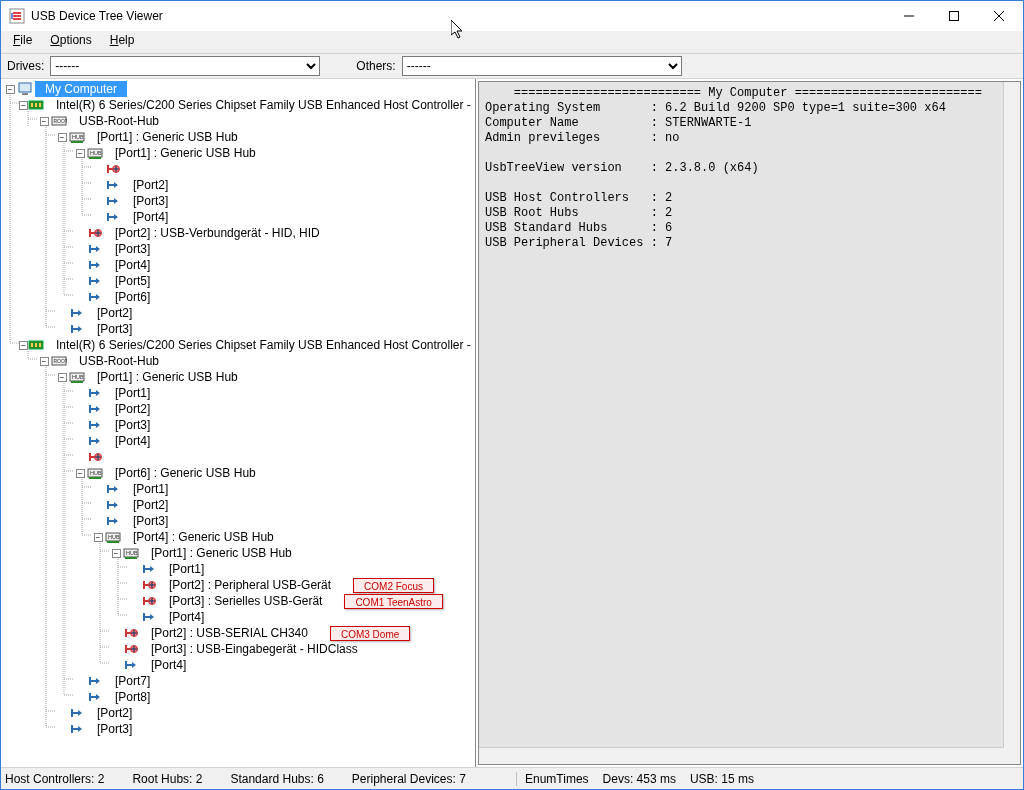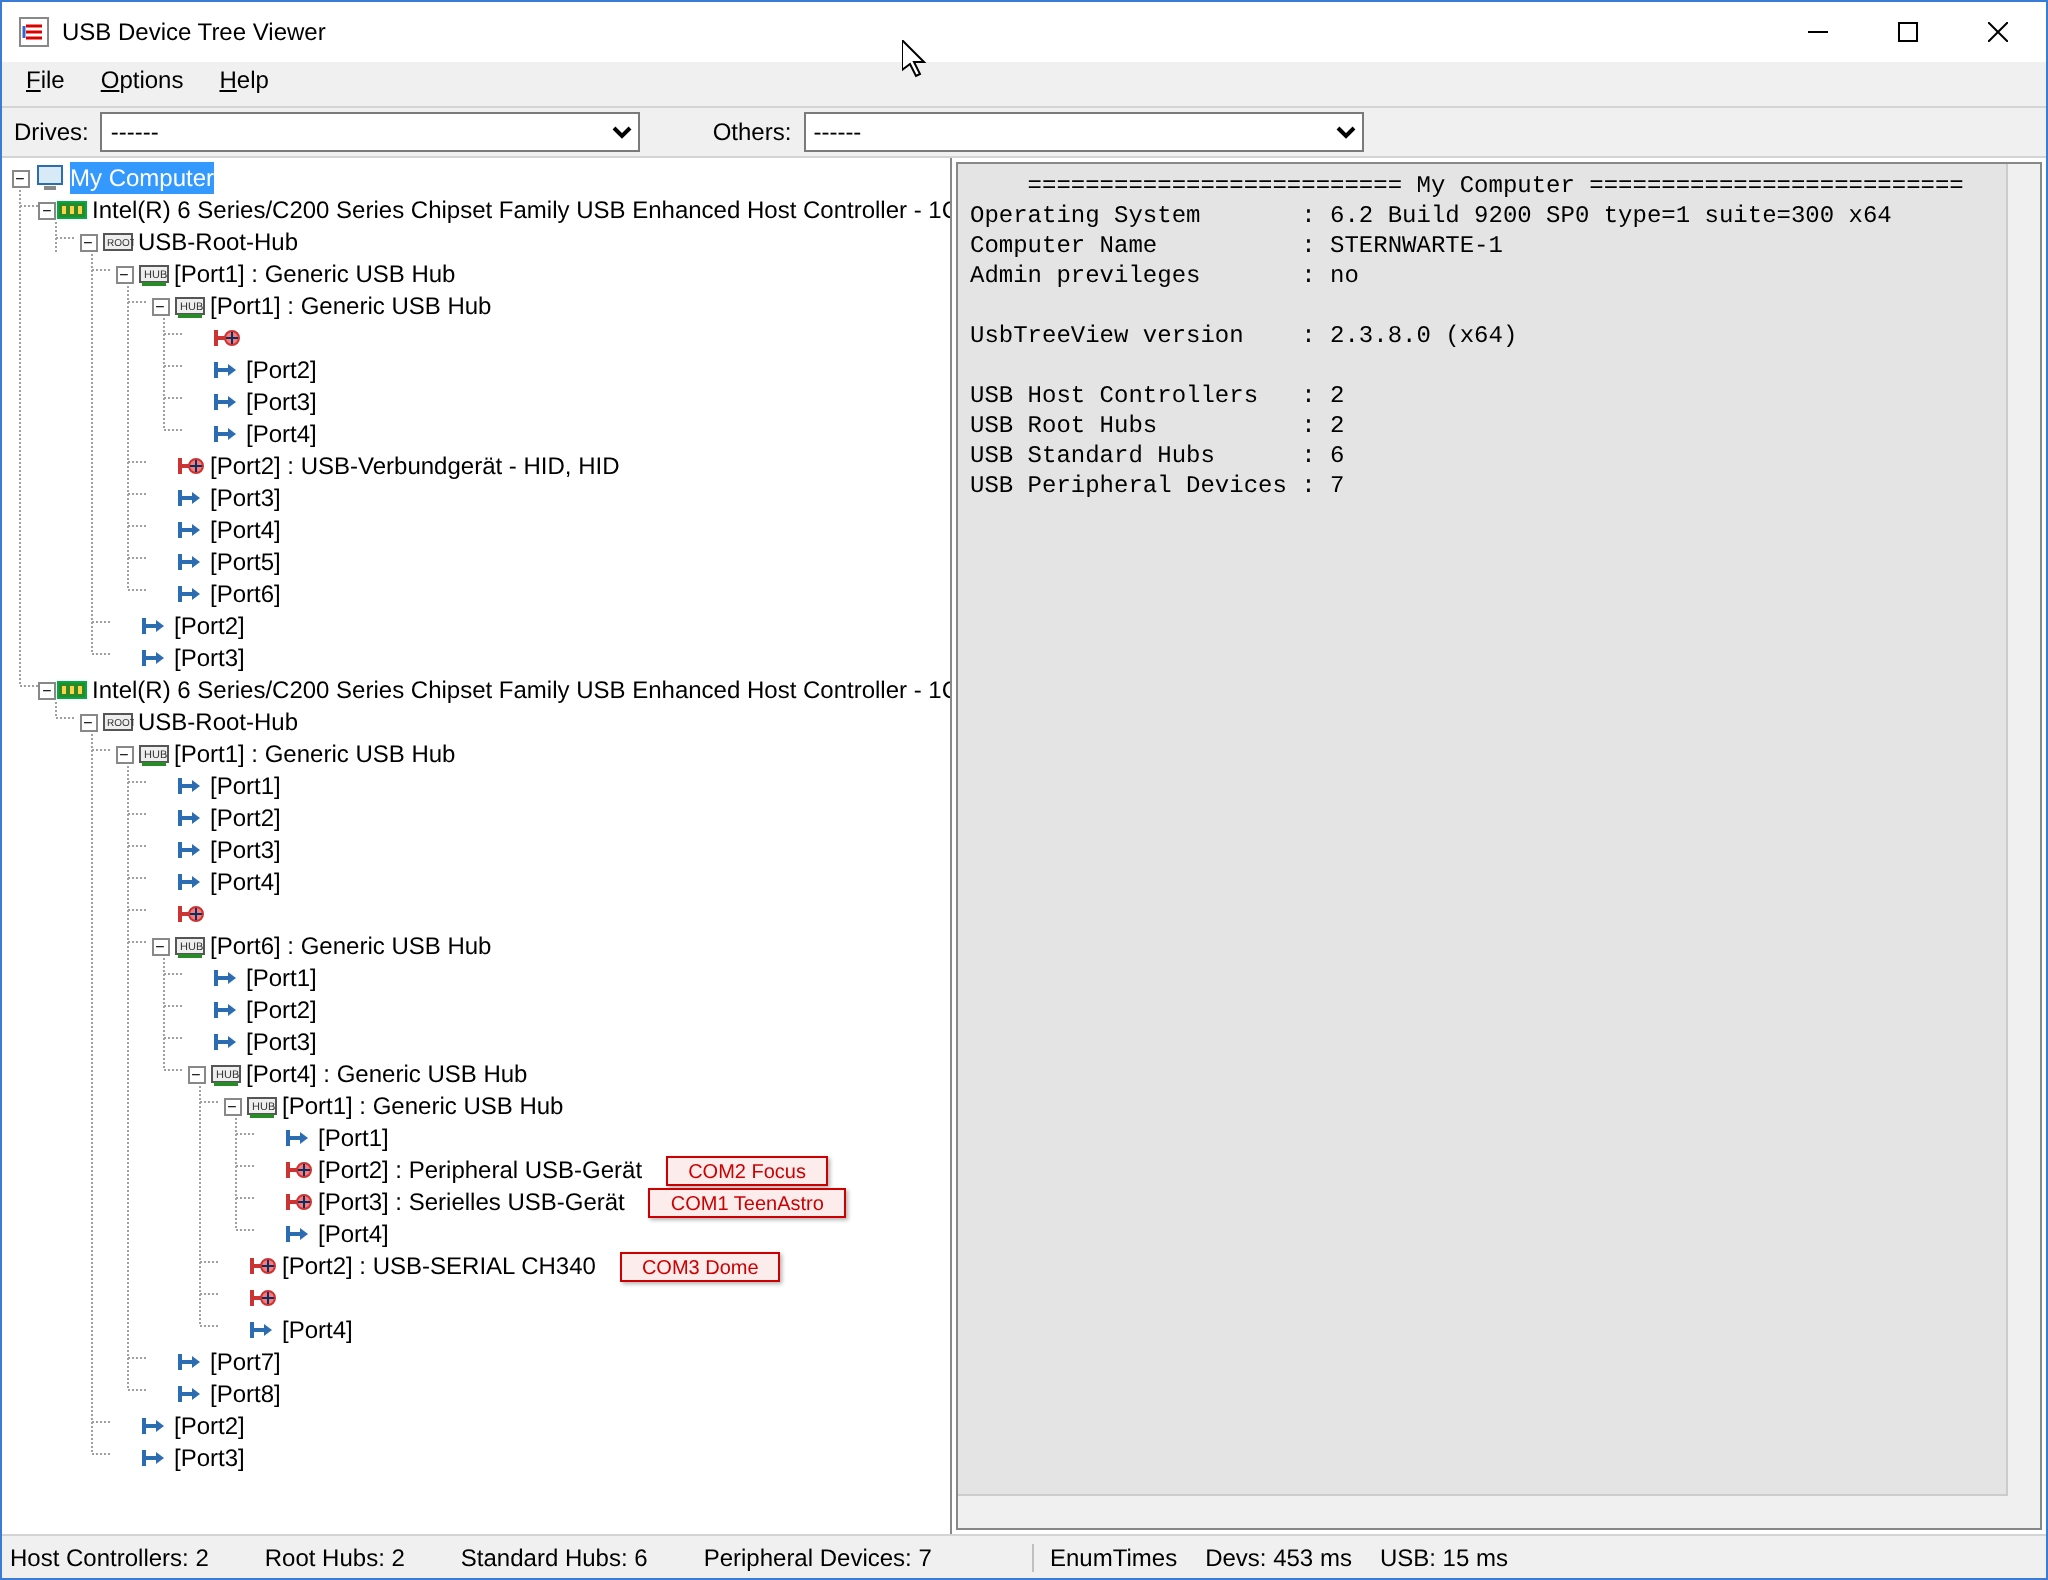--- a/index.html
+++ b/index.html
@@ -22,21 +22,21 @@
 .statusbar { height: 22px; background: #f0f0f0; border-top: 1px solid #d4d4d4; display: flex; align-items: center; font-size: 12px; }
 .statusbar .s-left { width: 515px; padding-left: 4px; display: flex; gap: 28px; }
 .statusbar .s-right { flex: 1; padding-left: 8px; display: flex; gap: 14px; border-left: 1px solid #c0c0c0; }
 .tree { font-size: 12px; line-height: 16px; }
 .tree-row { display: flex; align-items: center; height: 16px; white-space: nowrap; padding-right: 8px; }
 .tree-indent { display: inline-block; text-align: center; color: #888; position: relative; }
 .toggle { width: 14px; height: 14px; display: inline-flex; align-items: center; justify-content: center; cursor: pointer; }
 .toggle-box { width: 9px; height: 9px; border: 1px solid #888; font-size: 8px; line-height: 7px; text-align: center; background: #fff; color: #000; }
 .ticon { width: 16px; height: 16px; display: inline-flex; align-items: center; justify-content: center; margin-right: 2px; }
 .ticon svg { width: 16px; height: 16px; }
-.tree-label { padding: 0 0; }
+.tree-label { padding: 0 10px; }
 .tree-label.selected { background: #3399ff; color: #fff; }
 .badge { display:inline-block; border:1.5px solid #c00; background:#fcecec; color:#c00; font-size:10px; padding:1px 10px; margin-left:12px; box-shadow:1px 1px 2px rgba(0,0,0,.3); height:15px; line-height:13px; }
 .hscroll { position:absolute; bottom:0; left:0; right:16px; height:17px; background:#f0f0f0; border-top:1px solid #ccc; }
 .vscroll { position:absolute; top:0; right:0; bottom:0; width:17px; background:#f0f0f0; border-left:1px solid #ccc; }
 .cursor-arrow { position:absolute; left:451px; top:20px; pointer-events:none; z-index:100; }
 </style>
 </head>
 <body>
 
 <svg class="cursor-arrow" width="16" height="20" viewBox="0 0 16 20">
@@ -854,20 +854,21 @@
               <line x1="9" y1="8" x2="18" y2="8" stroke="#a0a0a0" stroke-dasharray="1 1"></line>
             </svg></span>
           <span class="toggle"></span>
           <span class="ticon">
             <svg viewBox="0 0 16 16">
               <path d="M3 4 L3 12 M3 8 L8 8" stroke="#c33" stroke-width="2" fill="none"></path>
               <circle cx="11" cy="8" r="3.5" fill="#f77" stroke="#c33"></circle>
               <path d="M11 5 L11 11 M8 8 L14 8" stroke="#036" stroke-width="1"></path>
             </svg>
           </span>
+          <span class="tree-label">[Port3] : USB-Eingabegerät - HIDClass</span>
         </div>
         <div class="tree-row">
           <span class="tree-indent" style="width: 18px;"></span>
           <span class="tree-indent" style="width: 18px;"></span>
           <span class="tree-indent" style="width: 18px;"><svg width="18" height="16">
               <line x1="9" y1="0" x2="9" y2="16" stroke="#a0a0a0" stroke-dasharray="1 1"></line>
             </svg></span>
           <span class="tree-indent" style="width: 18px;"><svg width="18" height="16">
               <line x1="9" y1="0" x2="9" y2="16" stroke="#a0a0a0" stroke-dasharray="1 1"></line>
             </svg></span>

